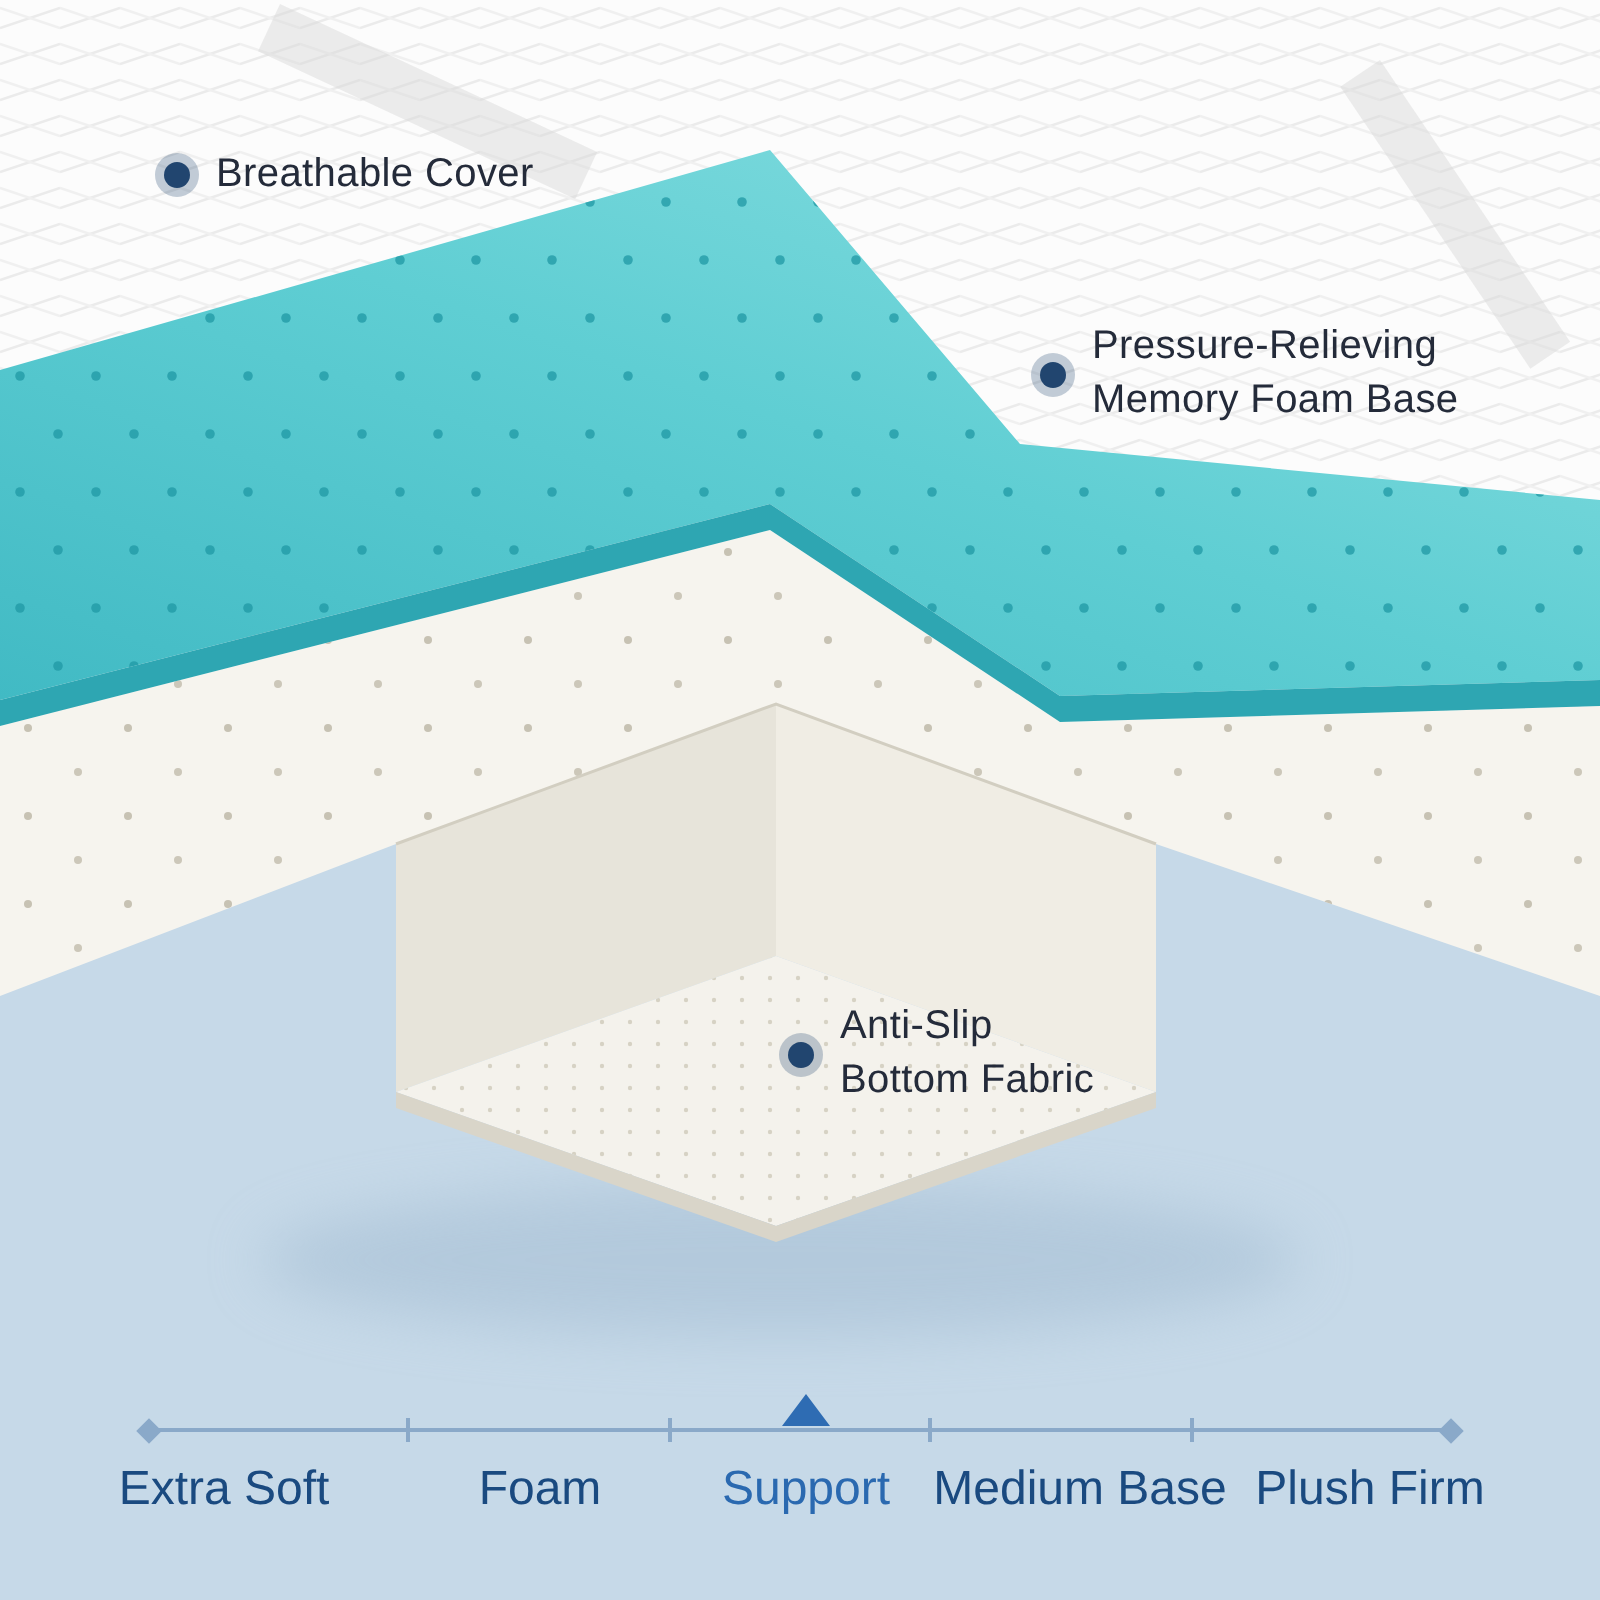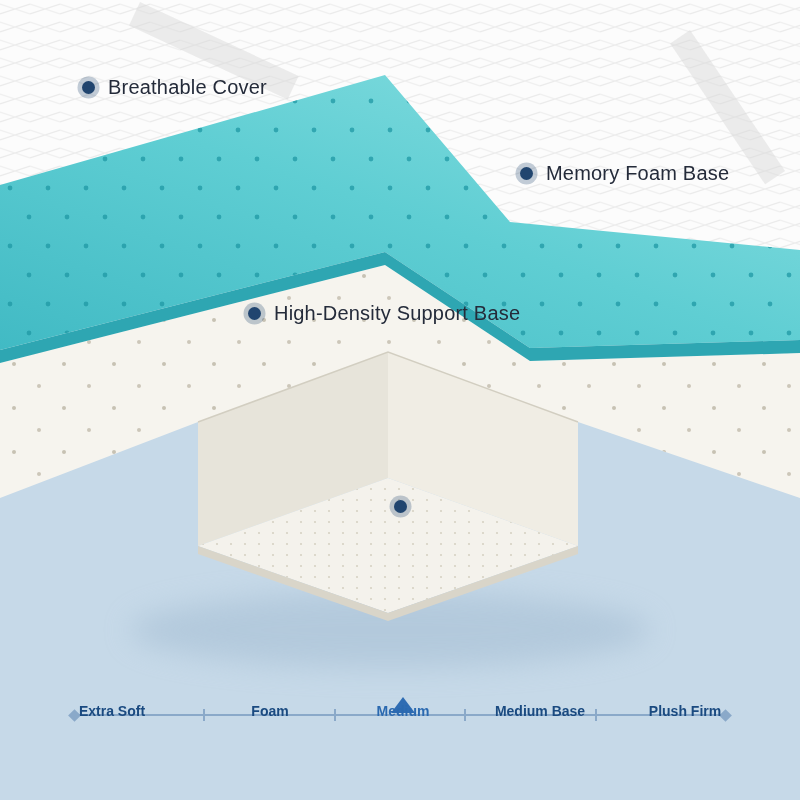--- a/index.html
+++ b/index.html
@@ -15,22 +15,22 @@
   .label-lines span{display:block;white-space:nowrap}
 
   .scale-line{position:absolute;left:74px;top:714px;width:652px;height:2px;background:#8aa9c9}
   .scale-diamond{position:absolute;width:9px;height:9px;background:#8aa9c9;
     transform:rotate(45deg);top:711px}
   .scale-diamond.left{left:70px}
   .scale-diamond.right{left:721px}
   .scale-tick{position:absolute;width:2px;height:12px;background:#8aa9c9;top:709px}
   .scale-pointer{position:absolute;width:0;height:0;border-left:12px solid transparent;
     border-right:12px solid transparent;border-bottom:16px solid #2e6cb3;left:391px;top:697px}
-  .scale-label{position:absolute;top:703px;transform:translateX(-50%);font-size:14px;
-    font-weight:700;color:#1a4a80;white-space:nowrap}
+  .scale-label{position:absolute;top:731px;transform:translateX(-50%);font-size:24px;
+    font-weight:400;color:#1a4a80;white-space:nowrap}
   .scale-label.selected{color:#2a69b0}
 </style>
 </head>
 <body>
 
 <div class="stage">
 
   <svg width="800" height="800" viewBox="0 0 800 800">
     <defs>
       <pattern id="fabricWeave" width="30" height="18" patternUnits="userSpaceOnUse">
@@ -85,45 +85,44 @@
   <div class="layer-label" style="left:82px;top:74px">
     <span class="marker"></span>
     <span class="label-lines">
       <span>Breathable Cover</span>
     </span>
   </div>
 
   <div class="layer-label" style="left:520px;top:160px">
     <span class="marker"></span>
     <span class="label-lines">
+      <span>Pressure-Relieving</span>
       <span>Memory Foam Base</span>
     </span>
   </div>
 
-  <div class="layer-label" style="left:248px;top:300px">
-    <span class="marker"></span>
-    <span class="label-lines">
-      <span>High-Density Support Base</span>
-    </span>
-  </div>
 
   <div class="layer-label" style="left:394px;top:500px">
     <span class="marker"></span>
+    <span class="label-lines">
+      <span>Anti-Slip</span>
+      <span>Bottom Fabric</span>
+    </span>
   </div>
 
   <div>
     <div class="scale-line"></div>
     <div class="scale-diamond left"></div>
     <div class="scale-diamond right"></div>
     <div class="scale-tick" style="left:203px"></div>
     <div class="scale-tick" style="left:334px"></div>
     <div class="scale-tick" style="left:464px"></div>
     <div class="scale-tick" style="left:595px"></div>
     <div class="scale-pointer"></div>
 
     <span class="scale-label" style="left:112px">Extra Soft</span>
     <span class="scale-label" style="left:270px">Foam</span>
-    <span class="scale-label selected" style="left:403px">Medium</span>
+    <span class="scale-label selected" style="left:403px">Support</span>
     <span class="scale-label" style="left:540px">Medium Base</span>
     <span class="scale-label" style="left:685px">Plush Firm</span>
   </div>
 
 </div>
 
 </body></html>

